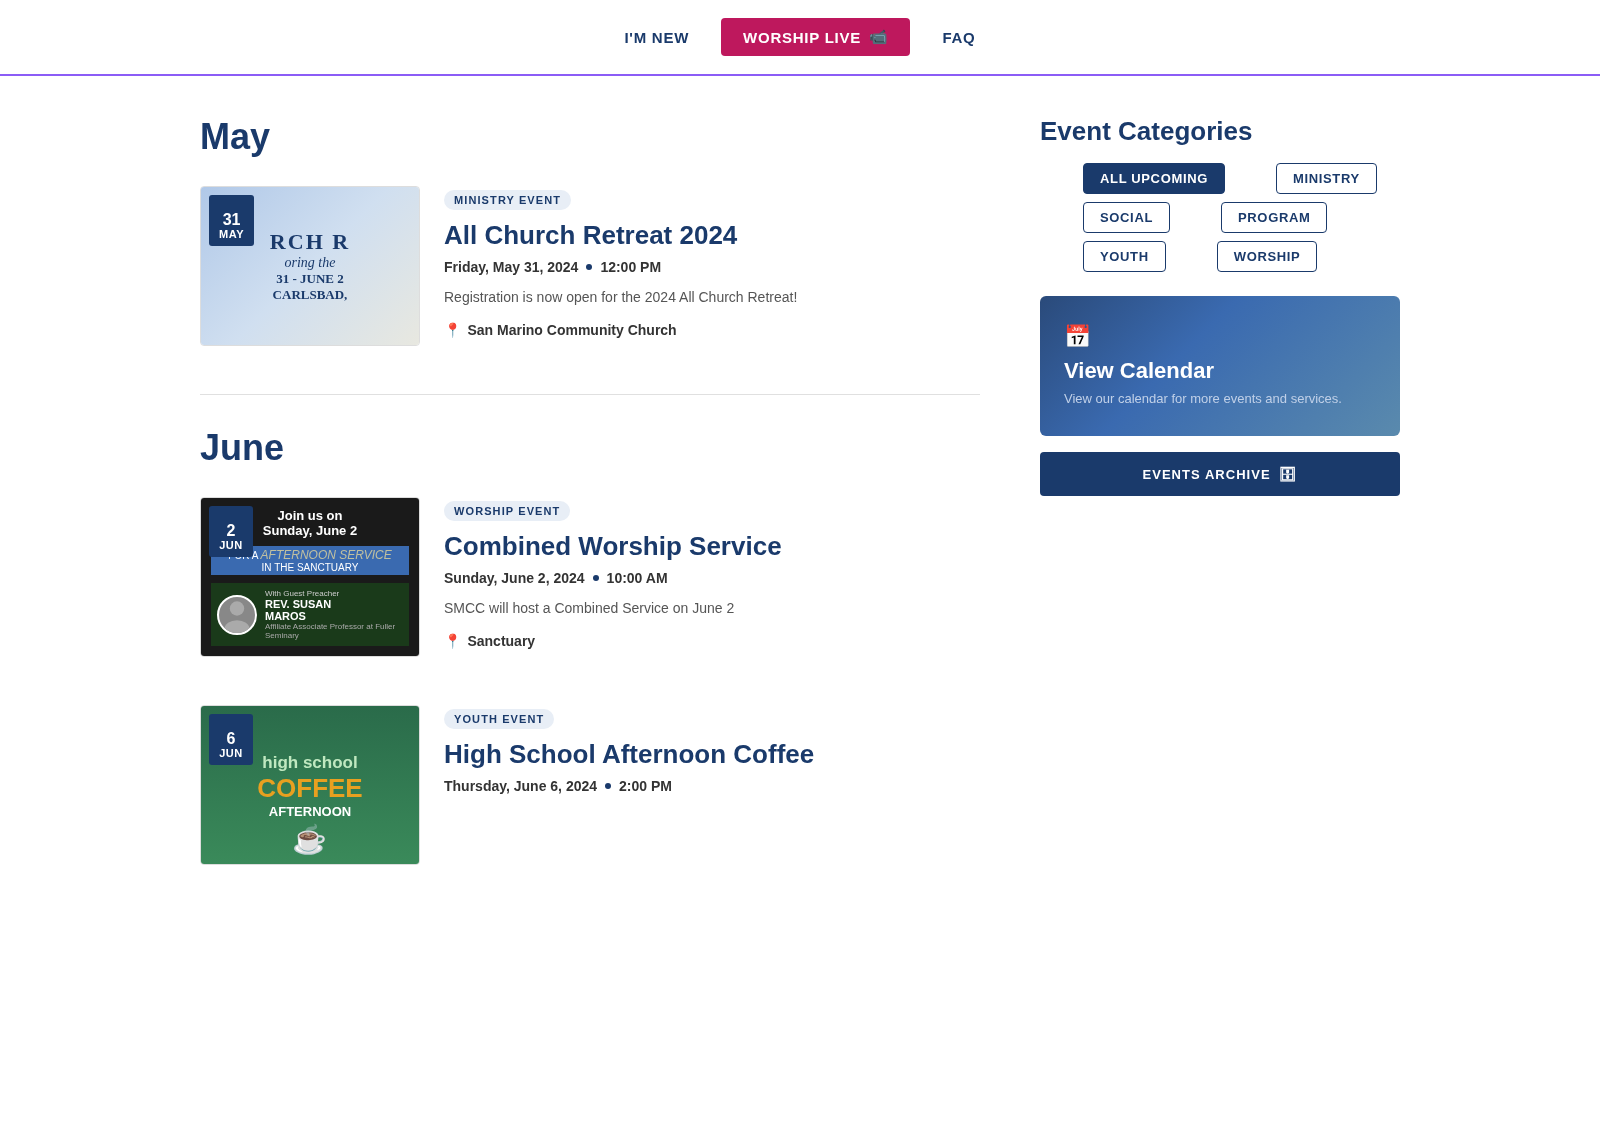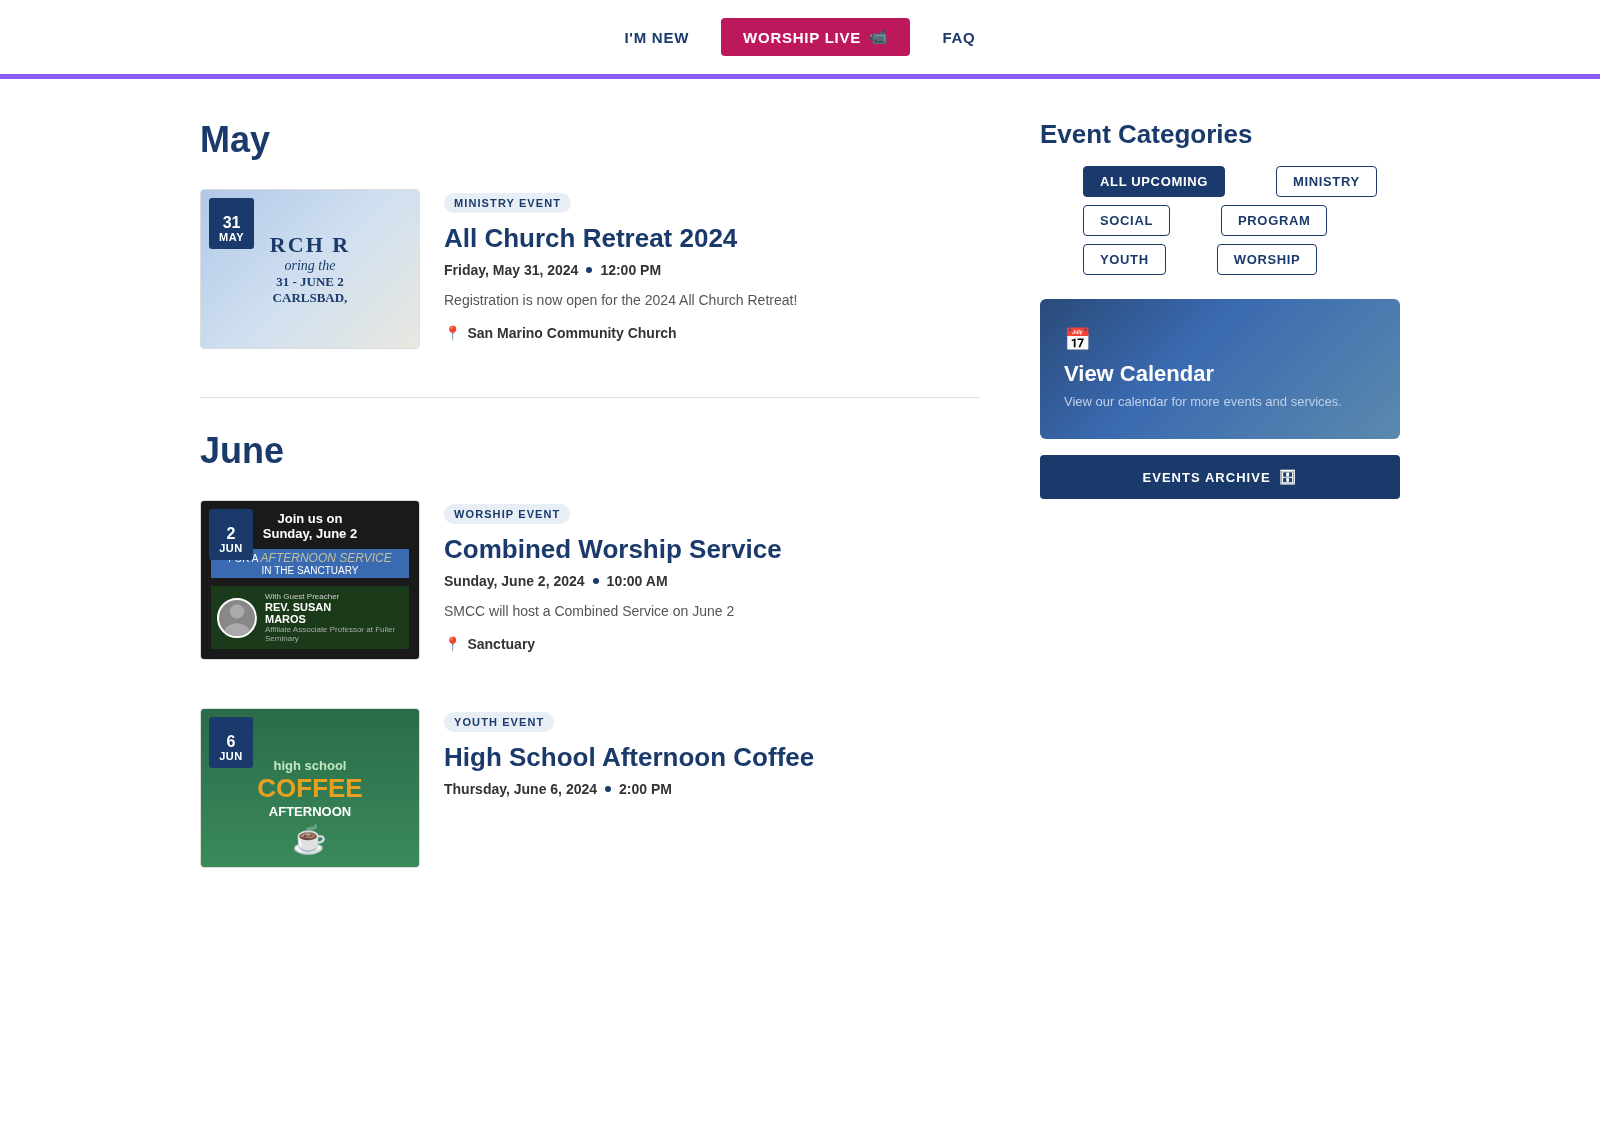--- a/index.html
+++ b/index.html
@@ -1,21 +1,21 @@
 <!DOCTYPE html>
 <html><head>
   <meta charset="utf-8">
   <style>
     * { box-sizing: border-box; margin: 0; padding: 0; }
     body { font-family: Arial, Helvetica, sans-serif; background: #fff; color: #333; }
 
     
     .nav {
       display: flex; align-items: center; justify-content: center; gap: 32px;
-      padding: 18px 40px; border-bottom: 5px solid #8b5cf6;
+      padding: 18px 40px; border-bottom: 2px solid #8b5cf6;
     }
     .nav-link {
       font-size: 15px; font-weight: 600; color: #1a3a6b; text-decoration: none;
       letter-spacing: 0.05em; cursor: pointer;
     }
     .nav-active {
       background: #be185d; color: #fff; padding: 10px 22px; border-radius: 4px;
       display: flex; align-items: center; gap: 8px;
     }
 
@@ -101,21 +101,21 @@
     .preacher-photo { width: 40px; height: 40px; border-radius: 50%; background: #888; border: 2px solid #fff; flex-shrink: 0; overflow: hidden; display: flex; align-items: flex-end; justify-content: center; }
     .preacher-info .name { font-size: 11px; font-weight: 900; color: #fff; }
     .preacher-info .title { font-size: 8px; color: #aaa; }
 
     .coffee-img {
       width: 100%; height: 100%;
       background: linear-gradient(180deg, #2a6b4a 0%, #3a8a5a 100%);
       display: flex; flex-direction: column; align-items: center; justify-content: center;
       padding: 10px; text-align: center;
     }
-    .coffee-img .school-txt { font-size: 13px; color: #c0e8c0; font-weight: 600; margin-top: 38px; }
+    .coffee-img .school-txt { font-size: 17px; color: #c0e8c0; font-weight: 600; margin-top: 38px; }
     .coffee-img .coffee-txt { font-size: 26px; font-weight: 900; color: #e8a020; text-transform: uppercase; }
     .coffee-img .afternoon { font-size: 13px; color: #fff; font-weight: 700; }
 
     
     .sidebar-section { margin-bottom: 28px; }
     .sidebar-title {
       font-size: 26px; font-weight: 800; color: #1a3a6b; margin-bottom: 16px;
     }
     .category-filters { display: flex; flex-wrap: wrap; gap: 8px; margin-bottom: 24px; }
     .filter-btn {

